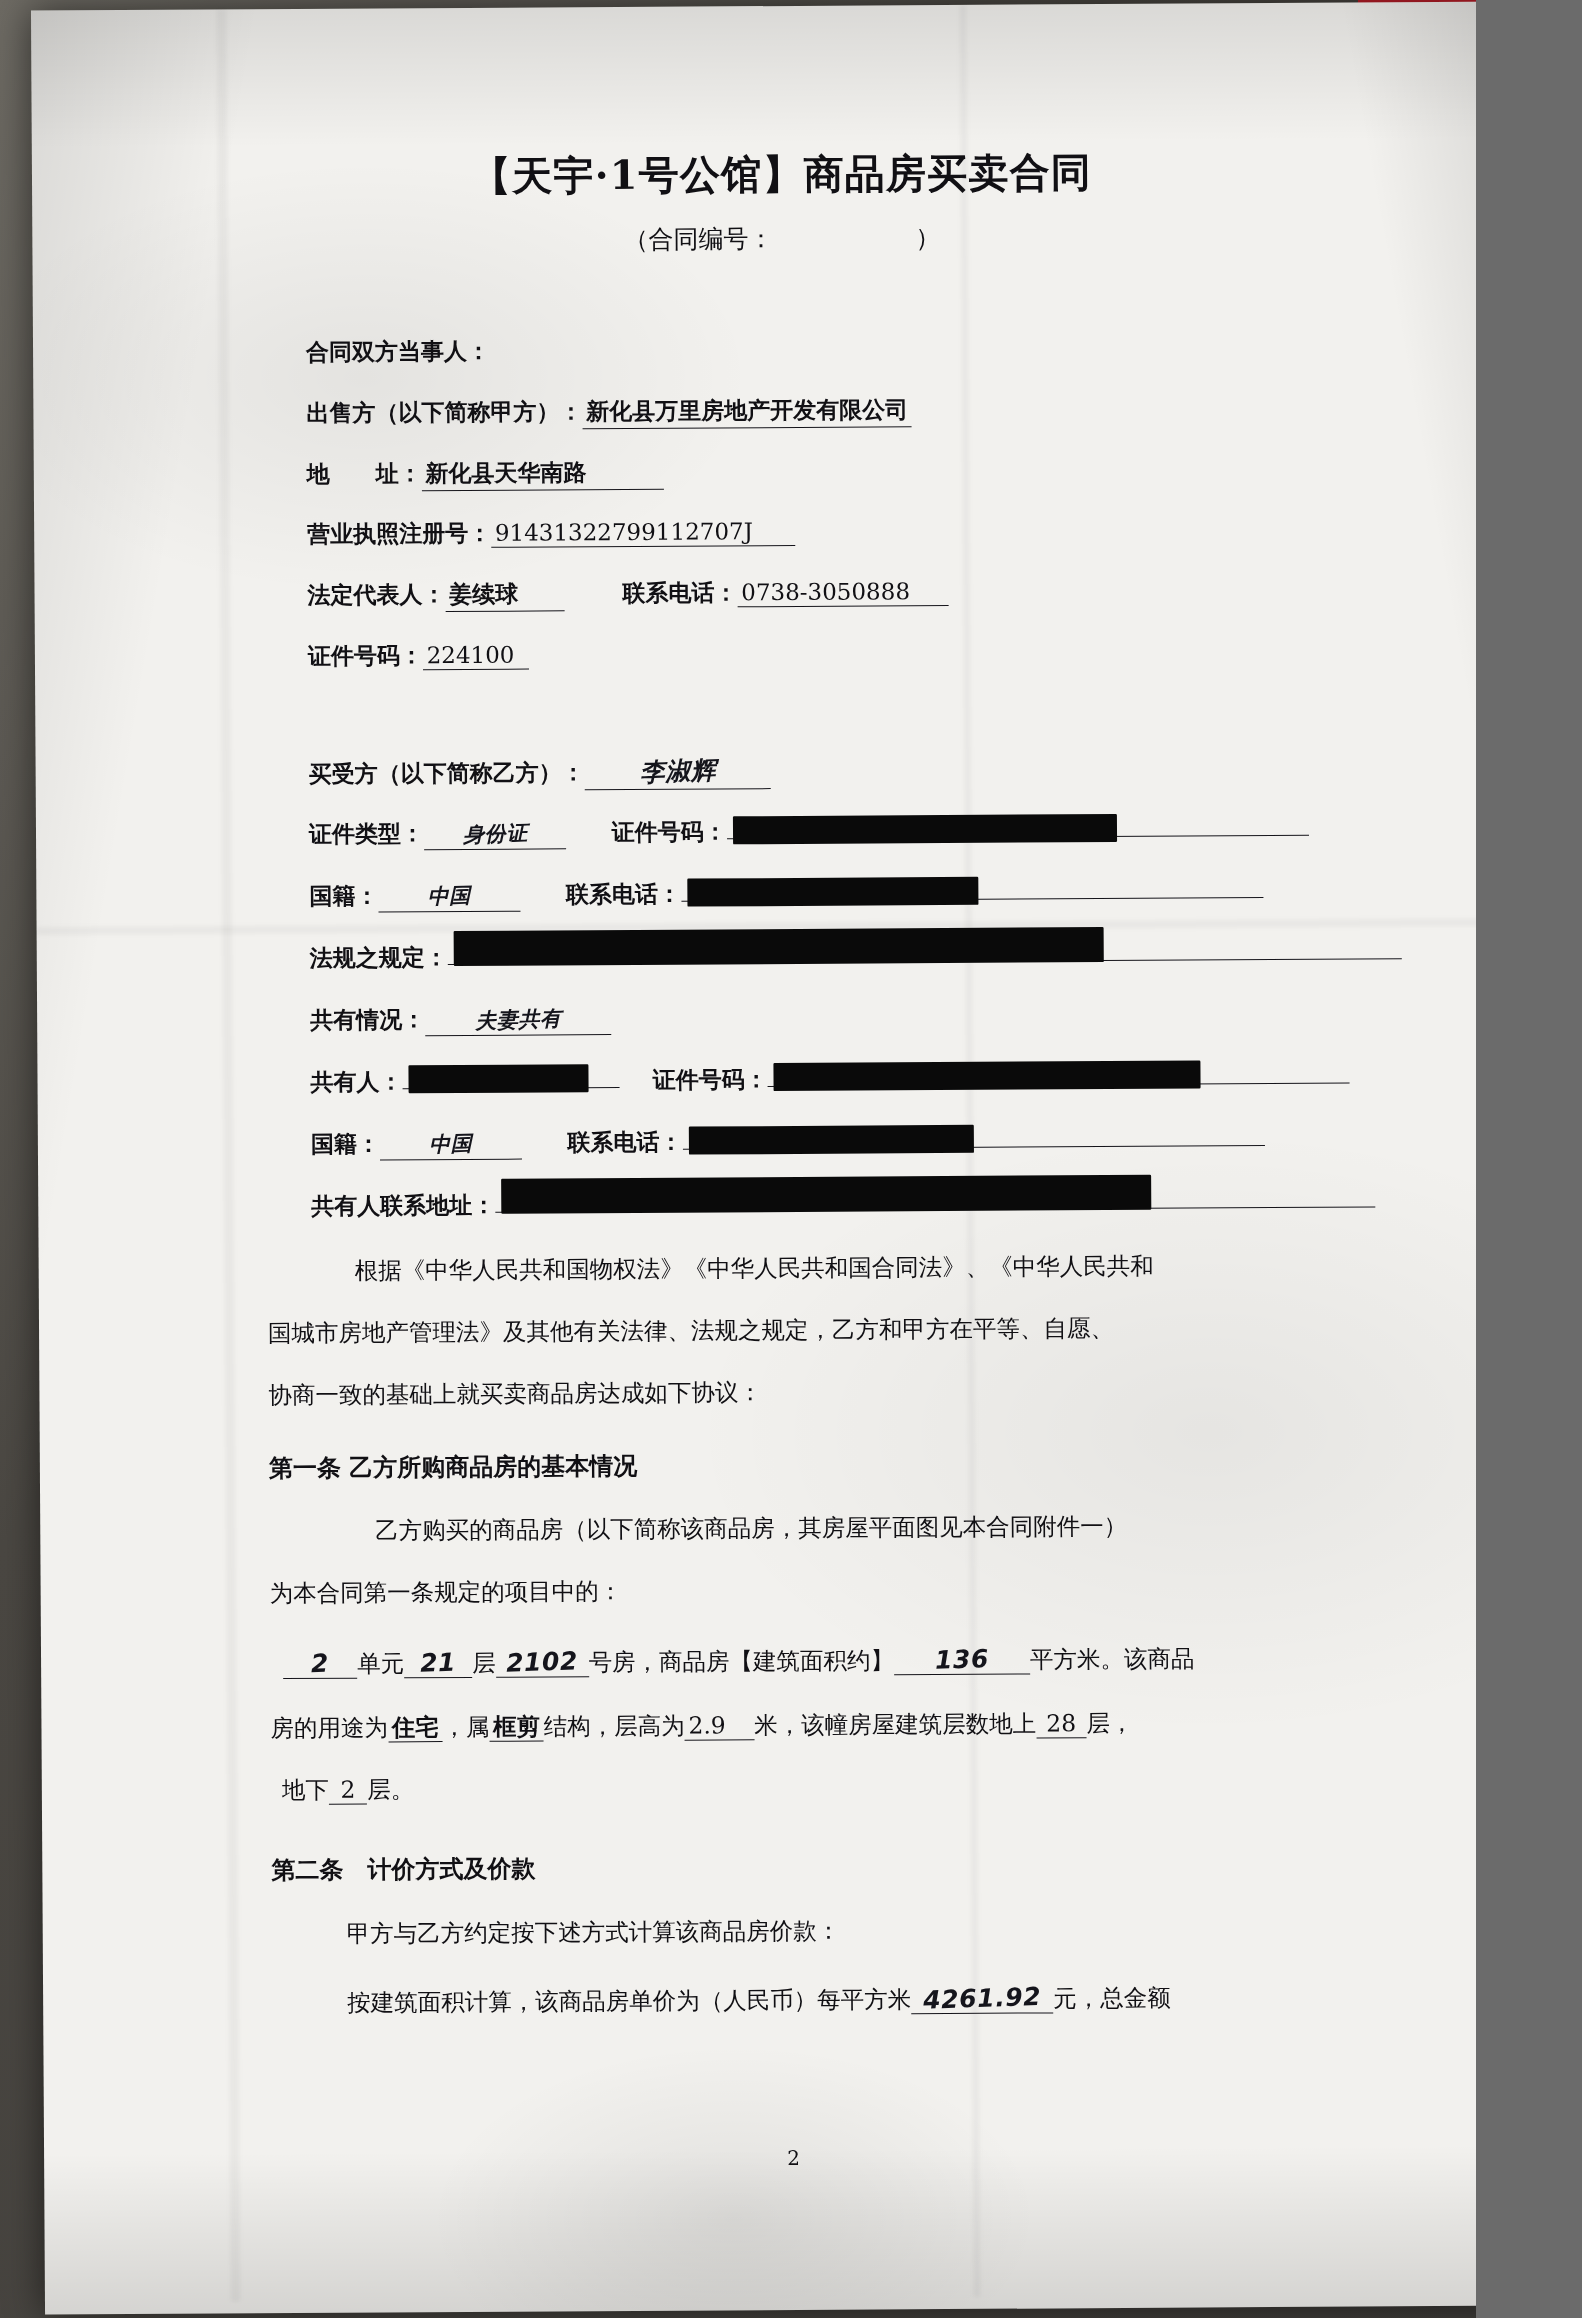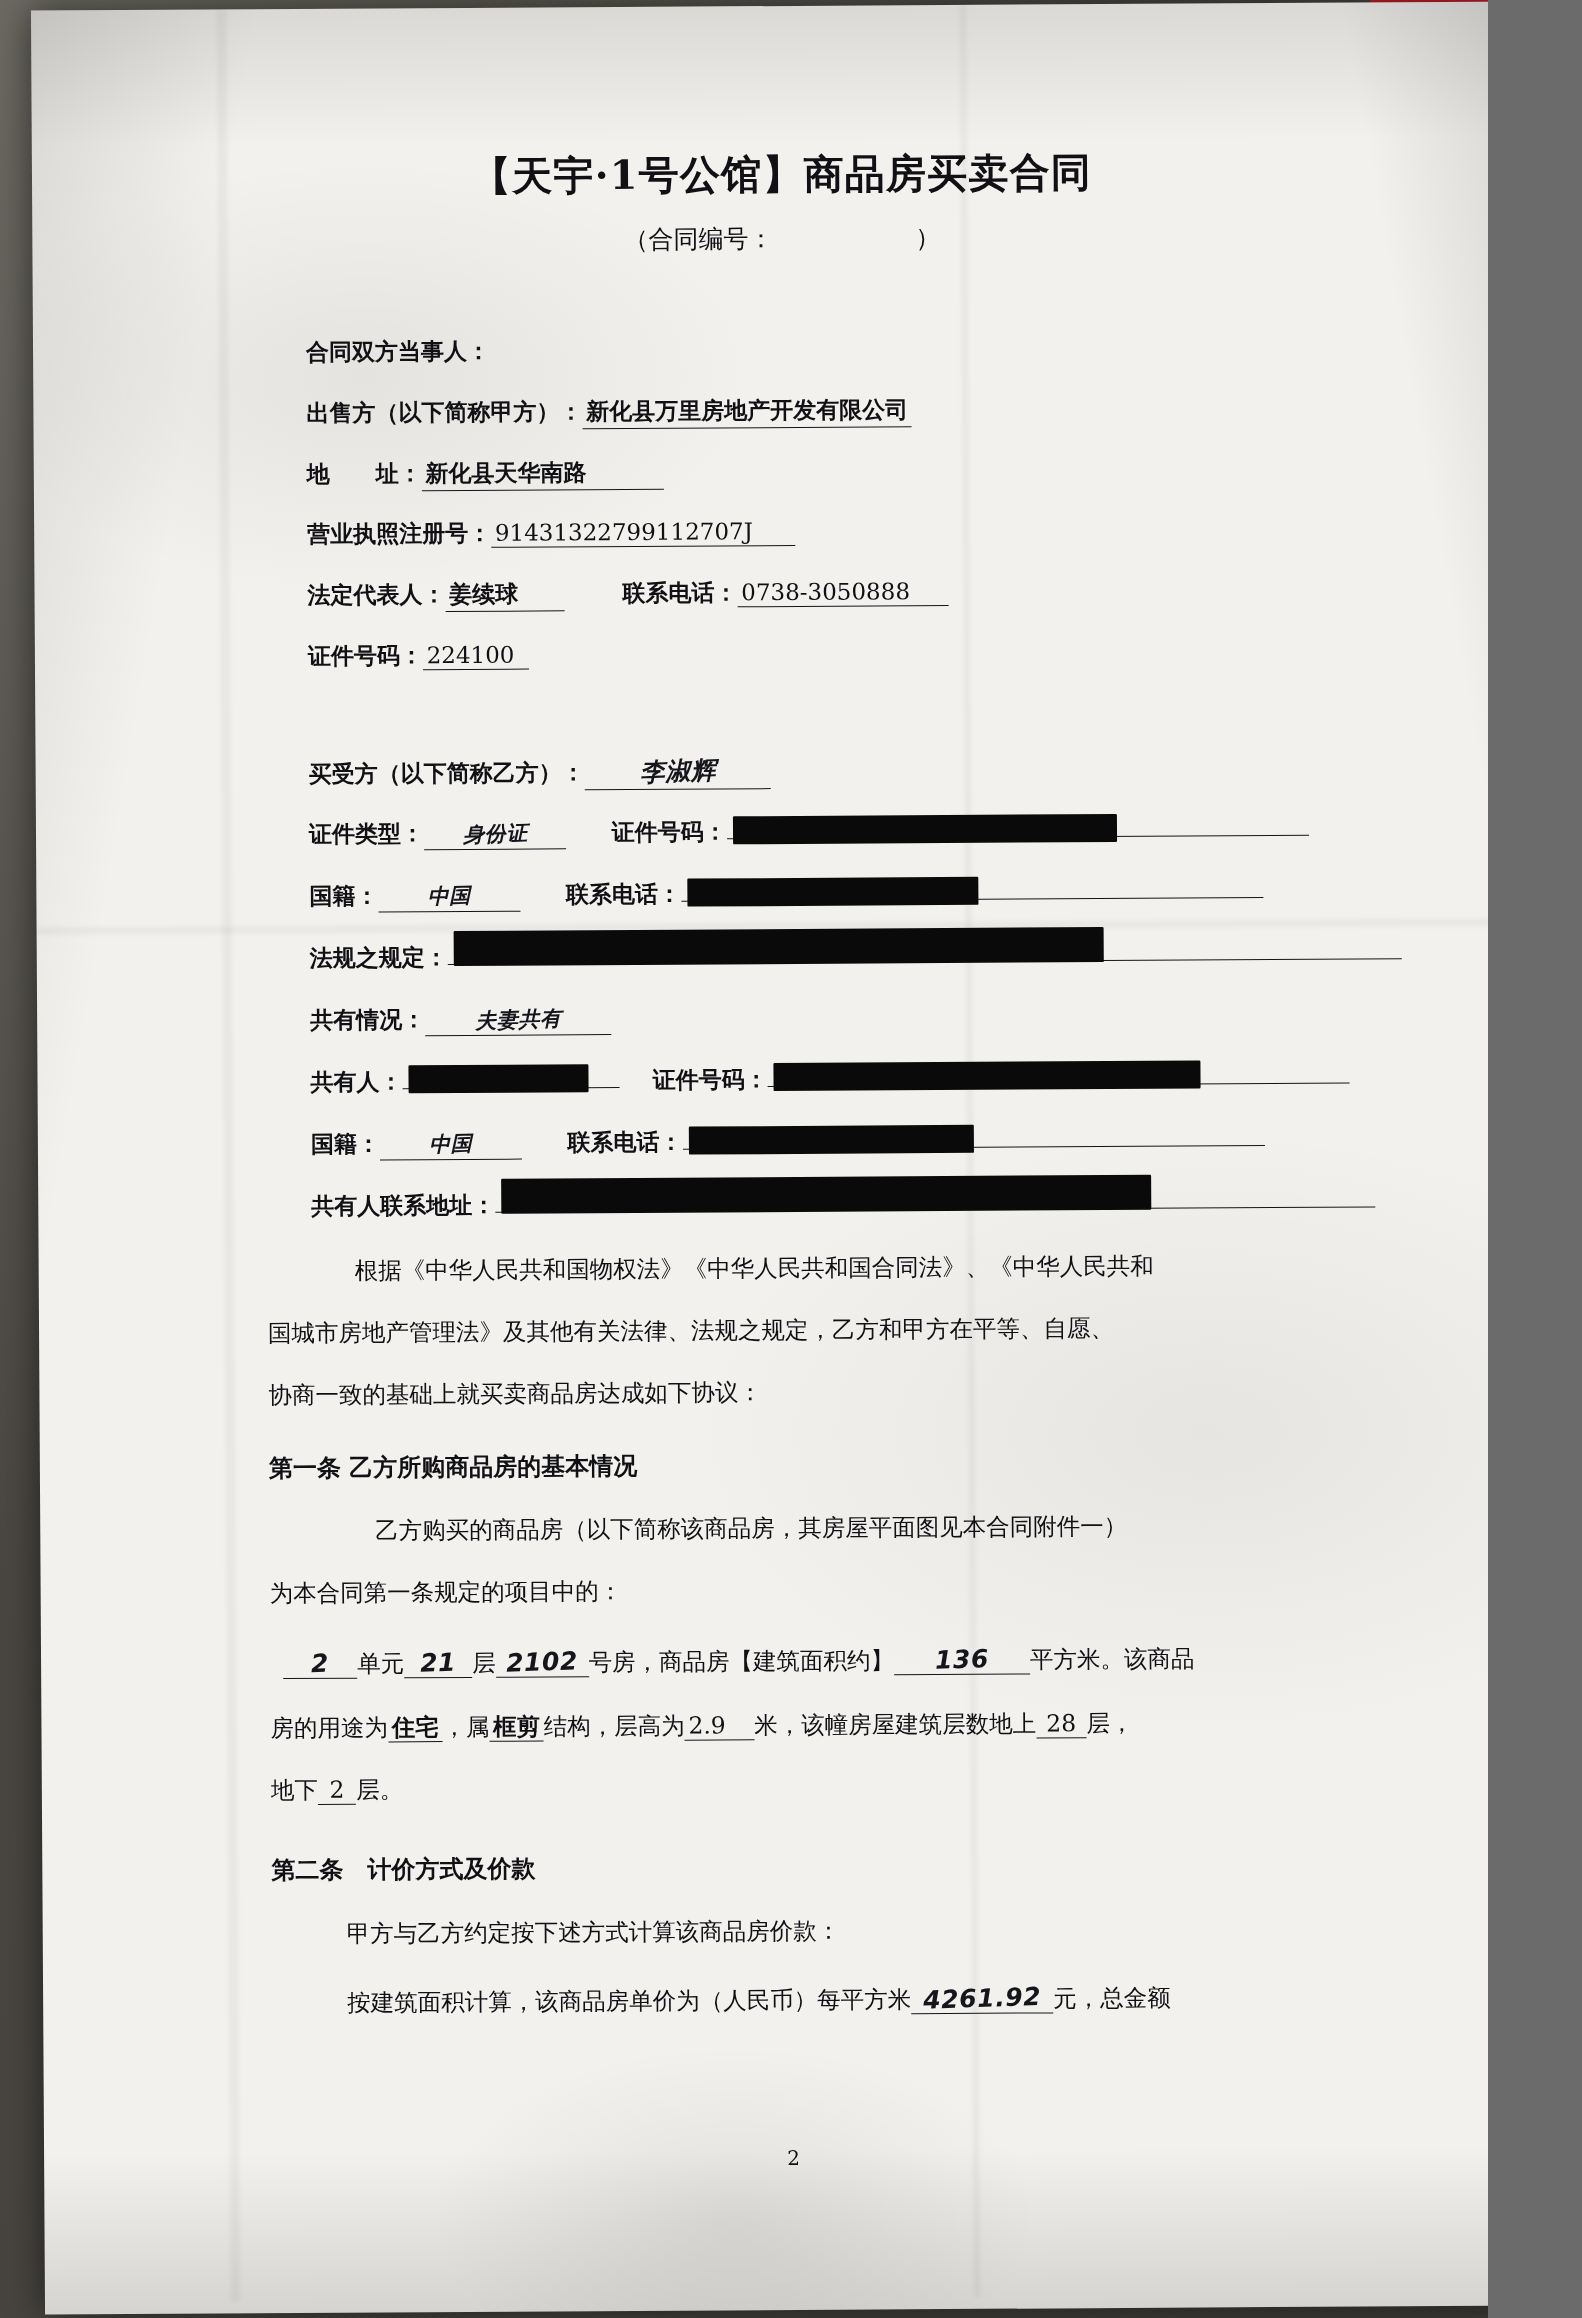--- a/index.html
+++ b/index.html
@@ -9,21 +9,20 @@
   }
   body {
     font-family: "Liberation Serif", "DejaVu Serif", serif;
   }
   .page {
     position: relative;
     width: 1476px;
     height: 2319px;
     overflow: hidden;
     background: #55514c;
-    padding-left: 12px;
   }
   
   .backdrop {
     position: absolute;
     inset: 0;
     background:
       linear-gradient(125deg, #6d6a63 0%, #4a4742 35%, #3d3b38 100%);
   }
   .red-strip {
     position: absolute;
@@ -281,21 +280,21 @@
       <div class="body-p" style="left:229px;top:1573px;">为本合同第一条规定的项目中的：</div>
 
       <div class="body-p" style="left:242px;top:1642px;">
         <span class="blank" style="width:74px;text-align:center;"><span class="hand">2</span></span><span>单元</span><span class="blank" style="width:68px;text-align:center;"><span class="hand">21</span></span><span>层</span><span class="blank" style="width:93px;text-align:center;"><span class="hand">2102</span></span><span>号房，商品房【建筑面积约】</span><span class="blank" style="width:136px;text-align:center;"><span class="hand">136</span></span><span>平方米。该商品</span>
       </div>
 
       <div class="body-p" style="left:229px;top:1708px;">
         <span>房的用途为</span><span class="u">住宅</span><span>，属</span><span class="u">框剪</span><span>结构，层高为</span><span class="u-plain" style="min-width:62px;text-align:left;">2.9</span><span>米，该幢房屋建筑层数地上</span><span class="u-plain" style="min-width:43px;text-align:center;">28</span><span>层，</span>
       </div>
 
-      <div class="body-p" style="left:229px;top:1770px;">
+      <div class="body-p" style="left:240px;top:1770px;">
         <span>地下</span><span class="u-plain" style="min-width:31px;text-align:center;">2</span><span>层。</span>
       </div>
 
       <div class="section-head" style="left:229px;top:1845px;">第二条　计价方式及价款</div>
       <div class="body-p" style="left:304px;top:1914px;">甲方与乙方约定按下述方式计算该商品房价款：</div>
 
       <div class="body-p" style="left:304px;top:1981px;">
         <span>按建筑面积计算，该商品房单价为（人民币）每平方米</span><span class="blank" style="width:142px;text-align:center;"><span class="hand">4261.92</span></span><span>元，总金额</span>
       </div>
 

